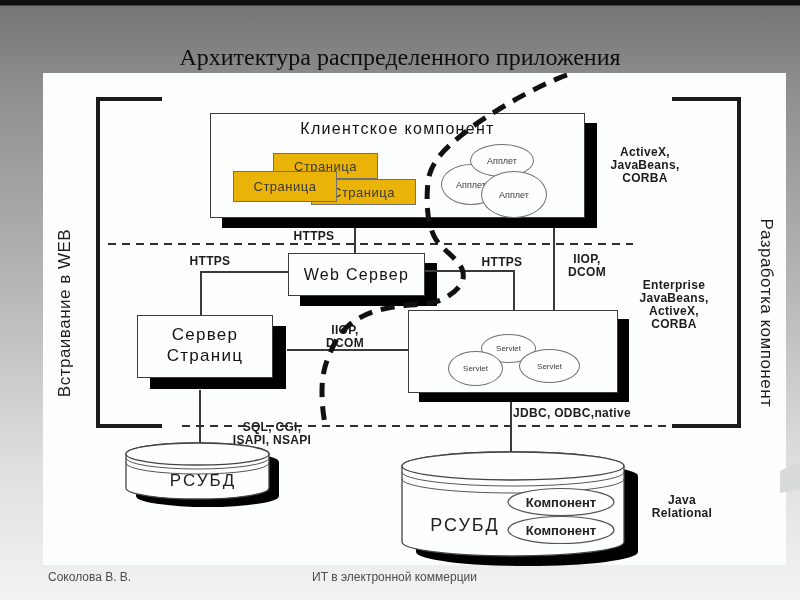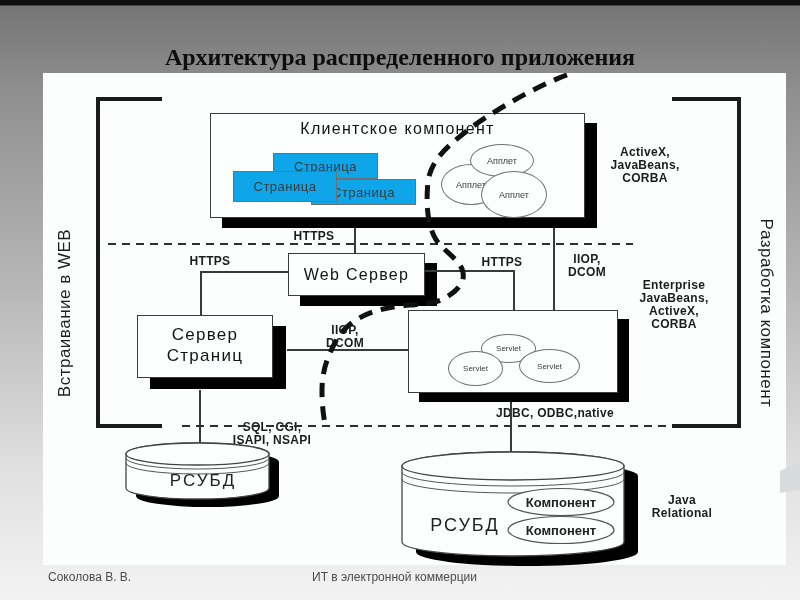--- a/index.html
+++ b/index.html
@@ -3,35 +3,35 @@
 <meta charset="utf-8">
 <style>
   html,body{margin:0;padding:0;}
   .slide{
     position:relative; width:800px; height:600px; overflow:hidden;
     font-family:"Liberation Sans", sans-serif;
     background:linear-gradient(180deg,#101010 0,#101010 5px,#757575 6px,#8f8f8f 90px,#b5b5b5 280px,#e0e0e0 470px,#f3f3f3 100%);
   }
   .title{
     position:absolute; left:0; top:44px; width:800px; text-align:center;
-    font-family:"Liberation Serif", serif; font-weight:bold; font-size:24px; color:#0d0d0d;
+    font-family:"Liberation Serif", serif; font-weight:normal; font-size:24px; color:#0d0d0d;
   }
   .panel{
     position:absolute; left:43px; top:73px; width:743px; height:492px;
     background:#fbfefd;
   }
   .bracket{position:absolute; background:#1b1b1b;}
   .vlabel{position:absolute; display:flex; align-items:center; justify-content:center;}
   .vlabel span{white-space:nowrap; font-size:17px; color:#1d1d1d; letter-spacing:.5px;}
   .rotl{transform:rotate(-90deg);} .rotr{transform:rotate(90deg);}
   .box{position:absolute; background:#fdfffe; border:1.5px solid #3c3c3c; box-sizing:border-box;}
   .shadow-lg{box-shadow:12px 10px 0 #000;}
   .shadow-md{box-shadow:13px 11px 0 #000;}
   .box-title{font-size:16px; letter-spacing:1.3px; color:#141414; text-align:center;}
-  .sbox{position:absolute; background:#0ea5e9; border:1px solid #707070; box-sizing:border-box;
+  .sbox{position:absolute; background:#eab308; border:1px solid #707070; box-sizing:border-box;
         display:flex; align-items:center; justify-content:center; font-size:13px; color:#3a3a3a; letter-spacing:.5px;}
   .ell{position:absolute; background:#fdfffe; border:1px solid #707070; border-radius:50%;
        display:flex; align-items:center; justify-content:center; color:#3a3a3a;}
   .lbl{position:absolute; font-weight:bold; font-size:12px; line-height:13px; text-align:center;
        color:#1c1c1c; letter-spacing:.3px;}
   .lbl span{display:block;}
   .hline{position:absolute; height:2px; background:#3a3a3a;}
   .vline{position:absolute; width:2px; background:#3a3a3a;}
   .dashline{position:absolute; height:2px;
        background:repeating-linear-gradient(90deg,#2e2e2e 0 8px,transparent 8px 14px);}
@@ -154,21 +154,21 @@
         <span>Servlet</span>
       </div>
     </div>
 
     <div class="vline" style="left:156px;top:317px;height:53px;"></div>
     <div class="lbl" style="left:184px;top:328px;width:90px;margin-top:20px;">
       <span>SQL, CGI,</span>
       <span>ISAPI, NSAPI</span>
     </div>
     <div class="dashline" style="left:139px;top:352px;width:486px;"></div>
-    <div class="lbl" style="left:437px;top:334px;width:150px;">
+    <div class="lbl" style="left:454px;top:334px;width:150px;">
       <span>JDBC, ODBC,native</span>
     </div>
     <div class="vline" style="left:467px;top:329px;height:50px;"></div>
 
     <svg class="cyl" style="left:82px;top:369px;" width="162" height="74" viewBox="0 0 162 74">
       <g transform="translate(10,8)">
         <path d="M1,12 A71.5,11 0 0 1 144,12 L144,46 A71.5,11 0 0 1 1,46 Z" fill="#000"></path>
       </g>
       <path d="M1,12 A71.5,11 0 0 1 144,12 L144,46 A71.5,11 0 0 1 1,46 Z" fill="#fdfffe" stroke="#444" stroke-width="1.3"></path>
       <ellipse cx="72.5" cy="12" rx="71.5" ry="11" fill="#fdfffe" stroke="#444" stroke-width="1.3"></ellipse>

